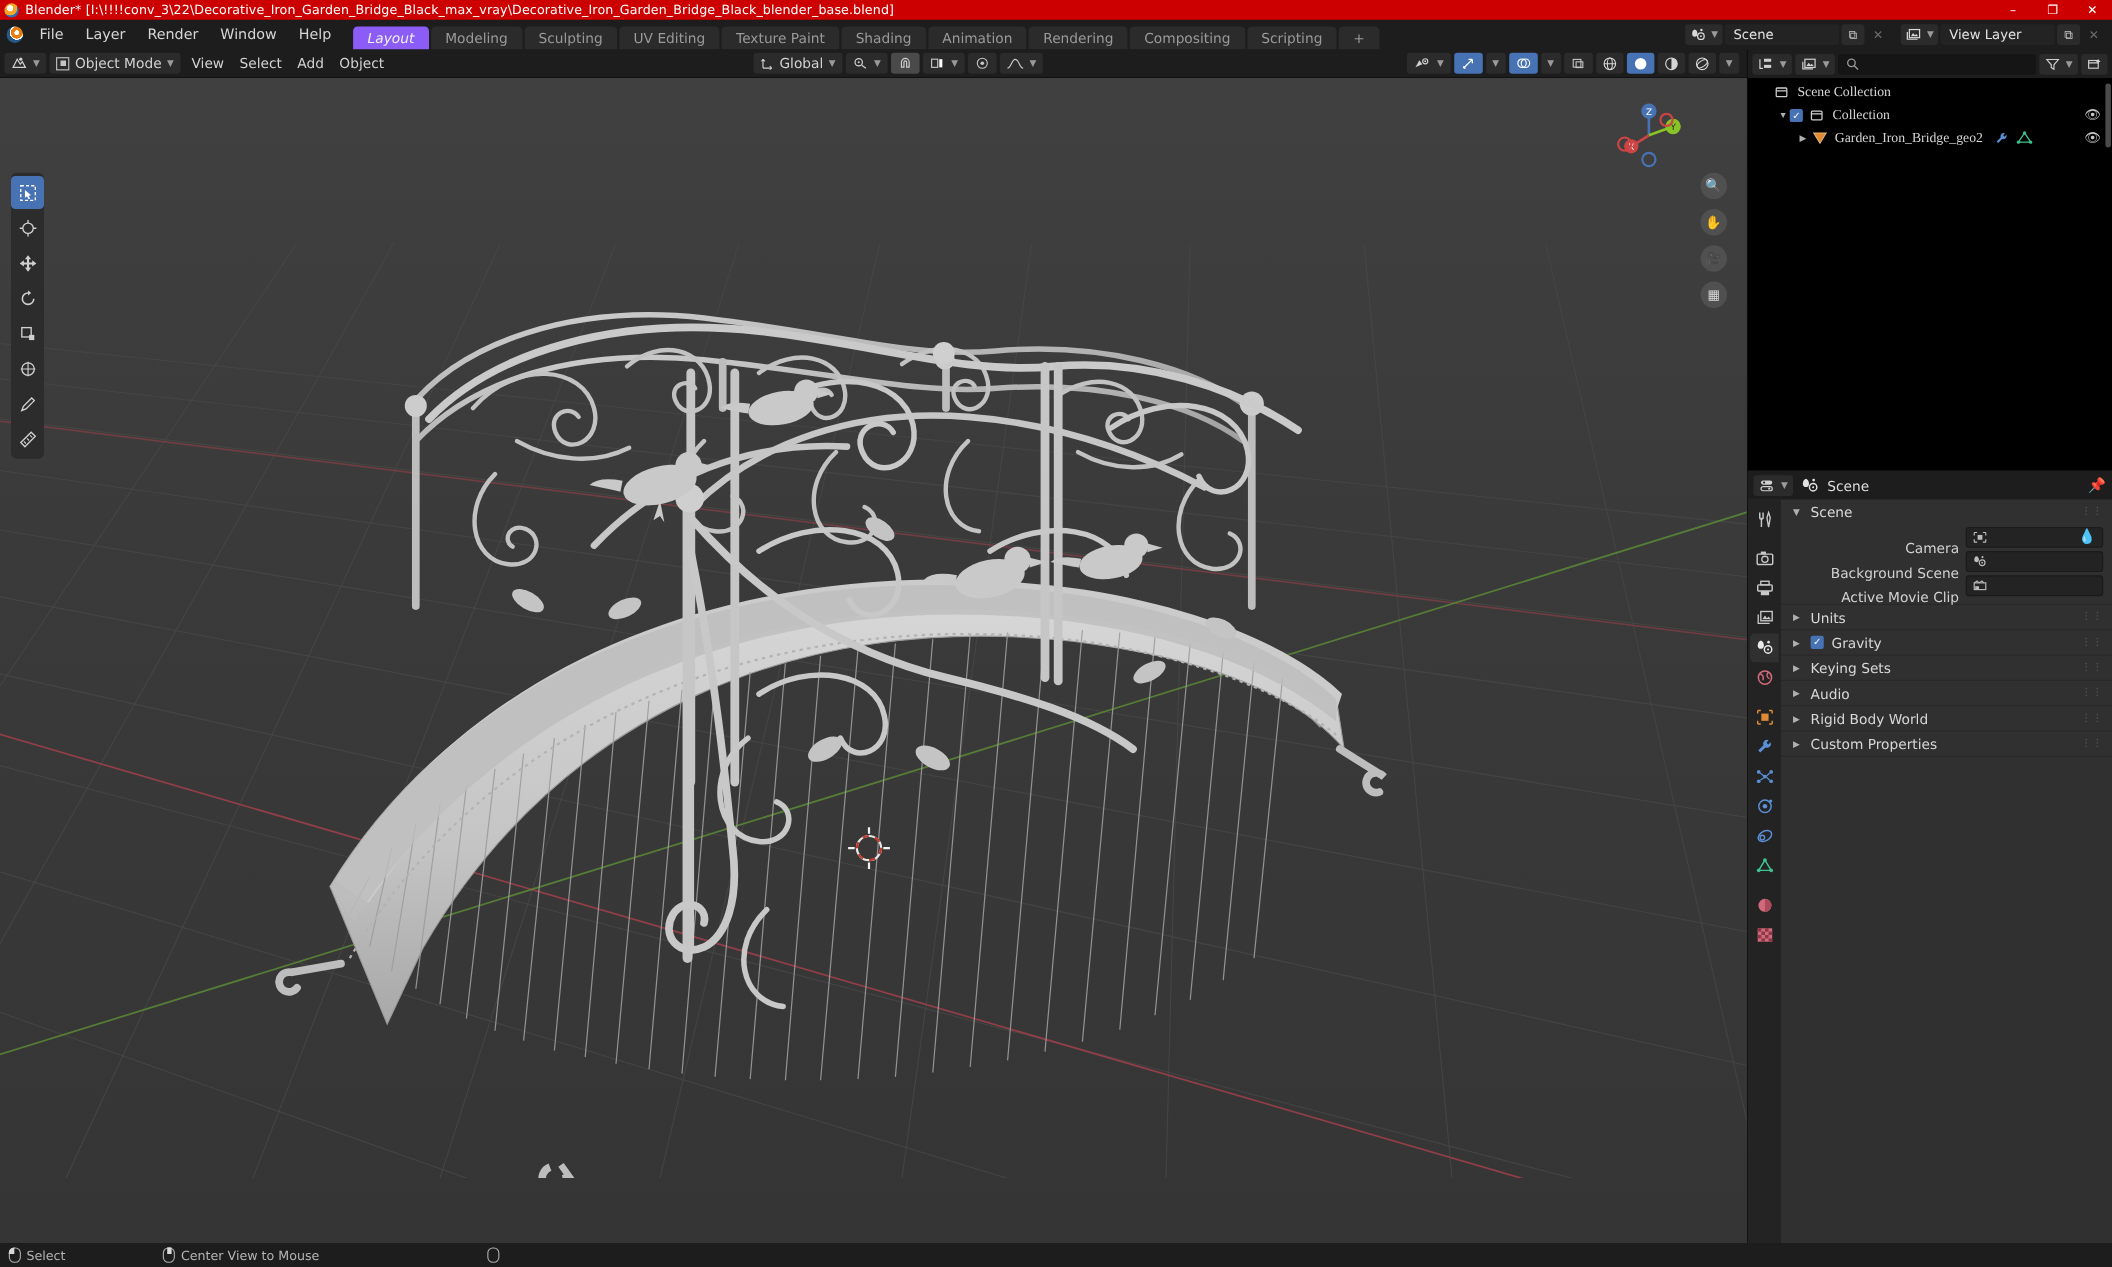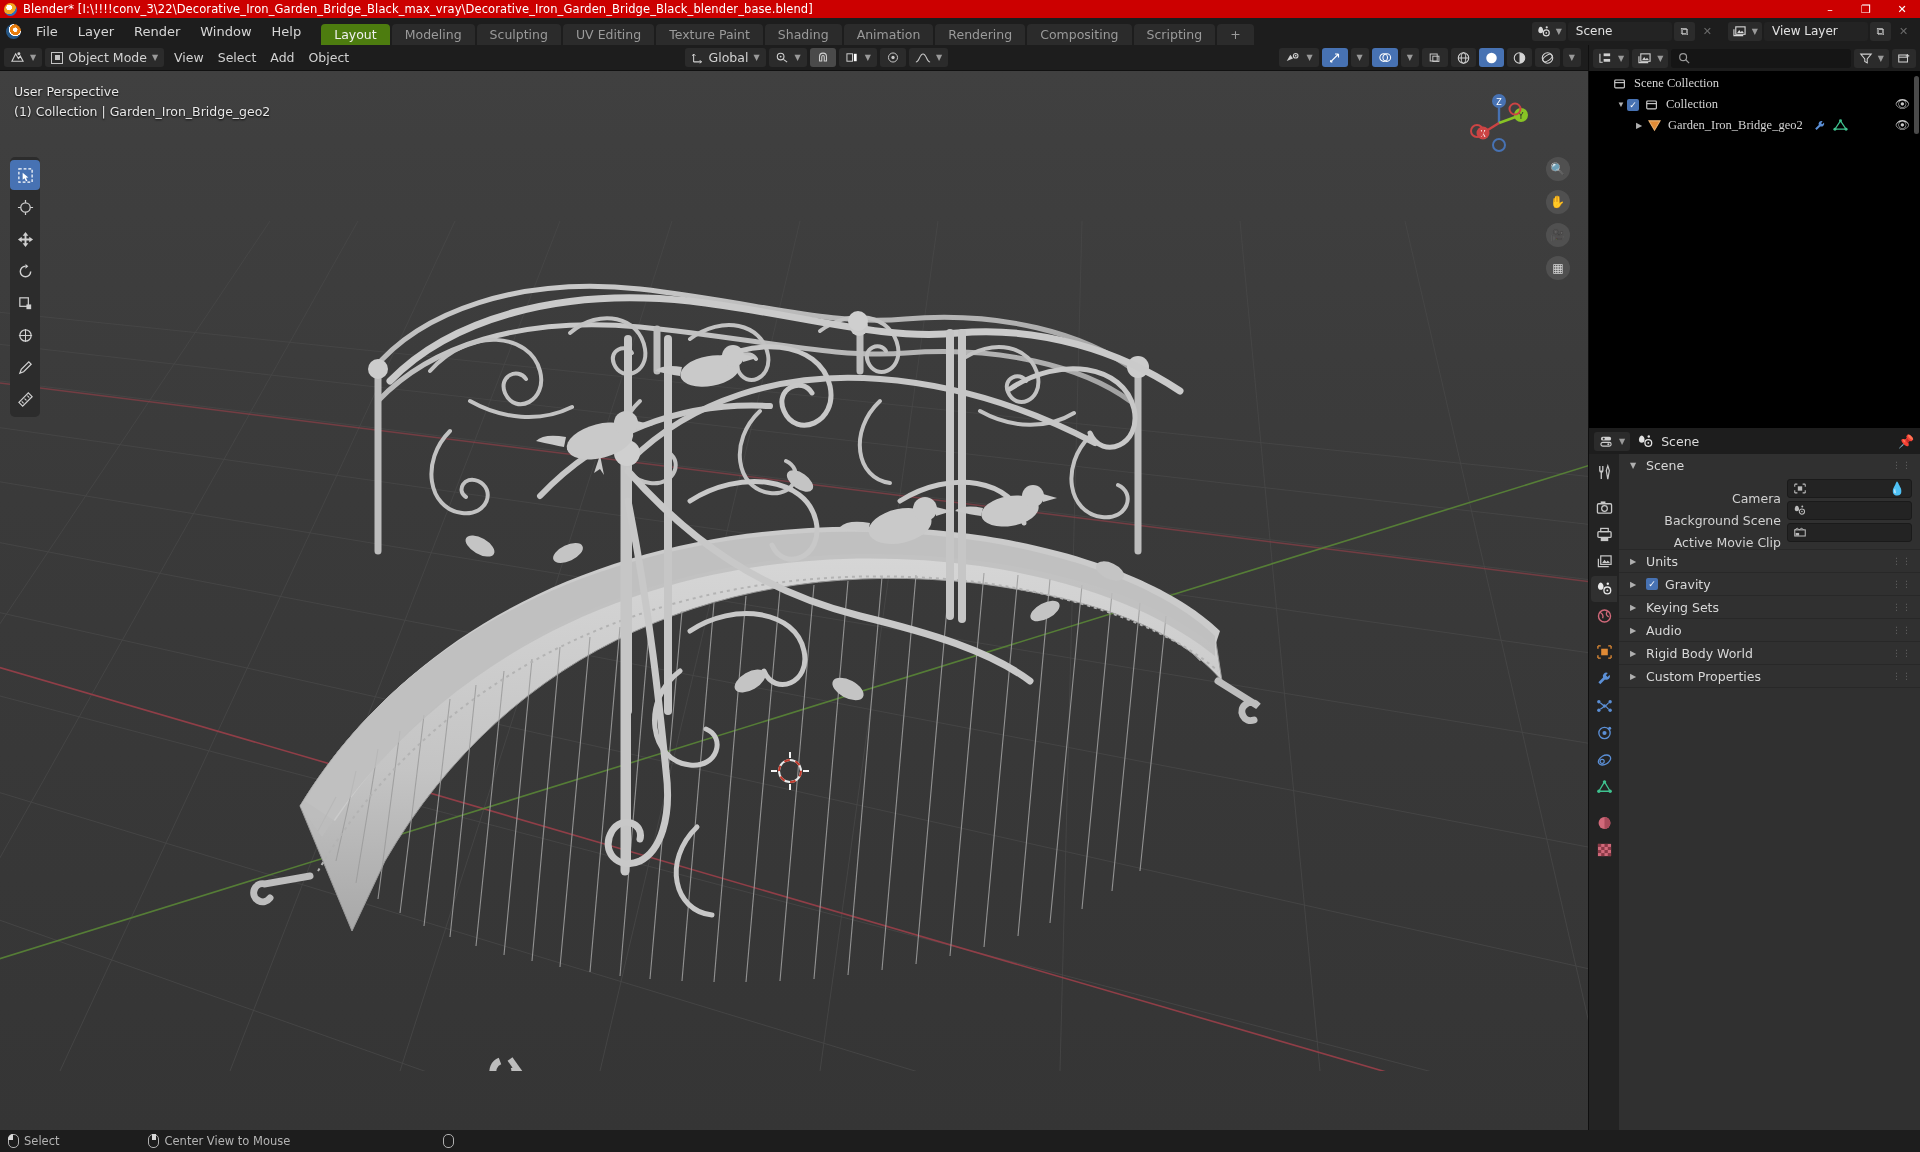--- a/index.html
+++ b/index.html
@@ -21,21 +21,21 @@
   
   #topbar{ height:27px; background:#1d1d1d; display:flex; align-items:stretch; }
   .blender-icon{ width:26px; display:flex;align-items:center;justify-content:center;}
   .blender-icon i{ display:block;width:15px;height:15px;border-radius:50%;
      background:radial-gradient(circle at 62% 38%,#ffffff 0 16%,#e87d0d 18% 40%,#ffffff 42% 48%,#265787 50% 100%);}
   .menu{ display:flex; align-items:center; }
   .menu span{ padding:0 10px; line-height:27px; font-size:13px; color:#d6d6d6; cursor:default;}
   .wstabs{ display:flex; align-items:flex-end; margin-left:10px;}
   .wstab{ padding:0 13px; height:21px; line-height:21px; font-size:12.5px; color:#9a9a9a;
       background:#2b2b2b; margin-right:2px; border-radius:4px 4px 0 0; cursor:default; }
-  .wstab.active{ background:#4d7c0f; color:#f0f0f0;}
+  .wstab.active{ background:#8b5cf6; color:#f0f0f0;font-style:italic;}
   #topbar .spacer{ flex:1; }
   .hdrbox{ display:flex; align-items:center; height:19px; align-self:center; }
   .dd{ background:#2b2b2b; border-radius:3px; height:19px; display:flex;align-items:center;
       padding:0 4px; margin-right:2px;}
   .namefield{ background:#232323; border-radius:3px; height:19px; line-height:19px;
       padding:0 8px; min-width:104px; font-size:12px; color:#e2e2e2;}
   .iconbtn{ width:21px;height:19px; background:#2b2b2b; border-radius:3px;
       display:flex;align-items:center;justify-content:center; margin-left:2px; color:#c8c8c8;font-size:11px;}
   .iconbtn.dim{ color:#6a6a6a; background:transparent;}
 
@@ -534,24 +534,20 @@
           <ellipse cx="848" cy="618" rx="17" ry="9" transform="rotate(28 848 618)"></ellipse>
         </g>
 
         <g transform="translate(790,700)">
           <circle r="11" fill="none" stroke="#e8e8e8" stroke-width="2"></circle>
           <circle r="11" fill="none" stroke="#c0392b" stroke-width="2" stroke-dasharray="5.7 5.7"></circle>
           <path d="M0 -19 V-13 M0 13 V19 M-19 0 H-13 M13 0 H19" stroke="#f2f2f2" stroke-width="2"></path>
         </g>
       </svg>
 
-      <div id="vptext">
-        <div>User Perspective</div>
-        <div>(1) Collection | Garden_Iron_Bridge_geo2</div>
-      </div>
 
       <svg id="gizmo" viewBox="0 0 72 72">
         <line x1="36" y1="36" x2="36" y2="14" stroke="#4772b3" stroke-width="2.4"></line>
         <line x1="36" y1="36" x2="58" y2="28" stroke="#88c425" stroke-width="2.4"></line>
         <line x1="36" y1="36" x2="20" y2="46" stroke="#cc4444" stroke-width="2.4"></line>
         <circle cx="36" cy="14" r="7" fill="#4772b3"></circle>
           <text x="36" y="17.5" font-size="8" fill="#fff" text-anchor="middle" font-family="DejaVu Sans">Z</text>
         <circle cx="58" cy="28" r="7" fill="#88c425"></circle>
           <text x="58" y="31.5" font-size="8" fill="#2b2b2b" text-anchor="middle" font-family="DejaVu Sans">Y</text>
         <circle cx="20" cy="46" r="6.5" fill="#cc4444"></circle>

